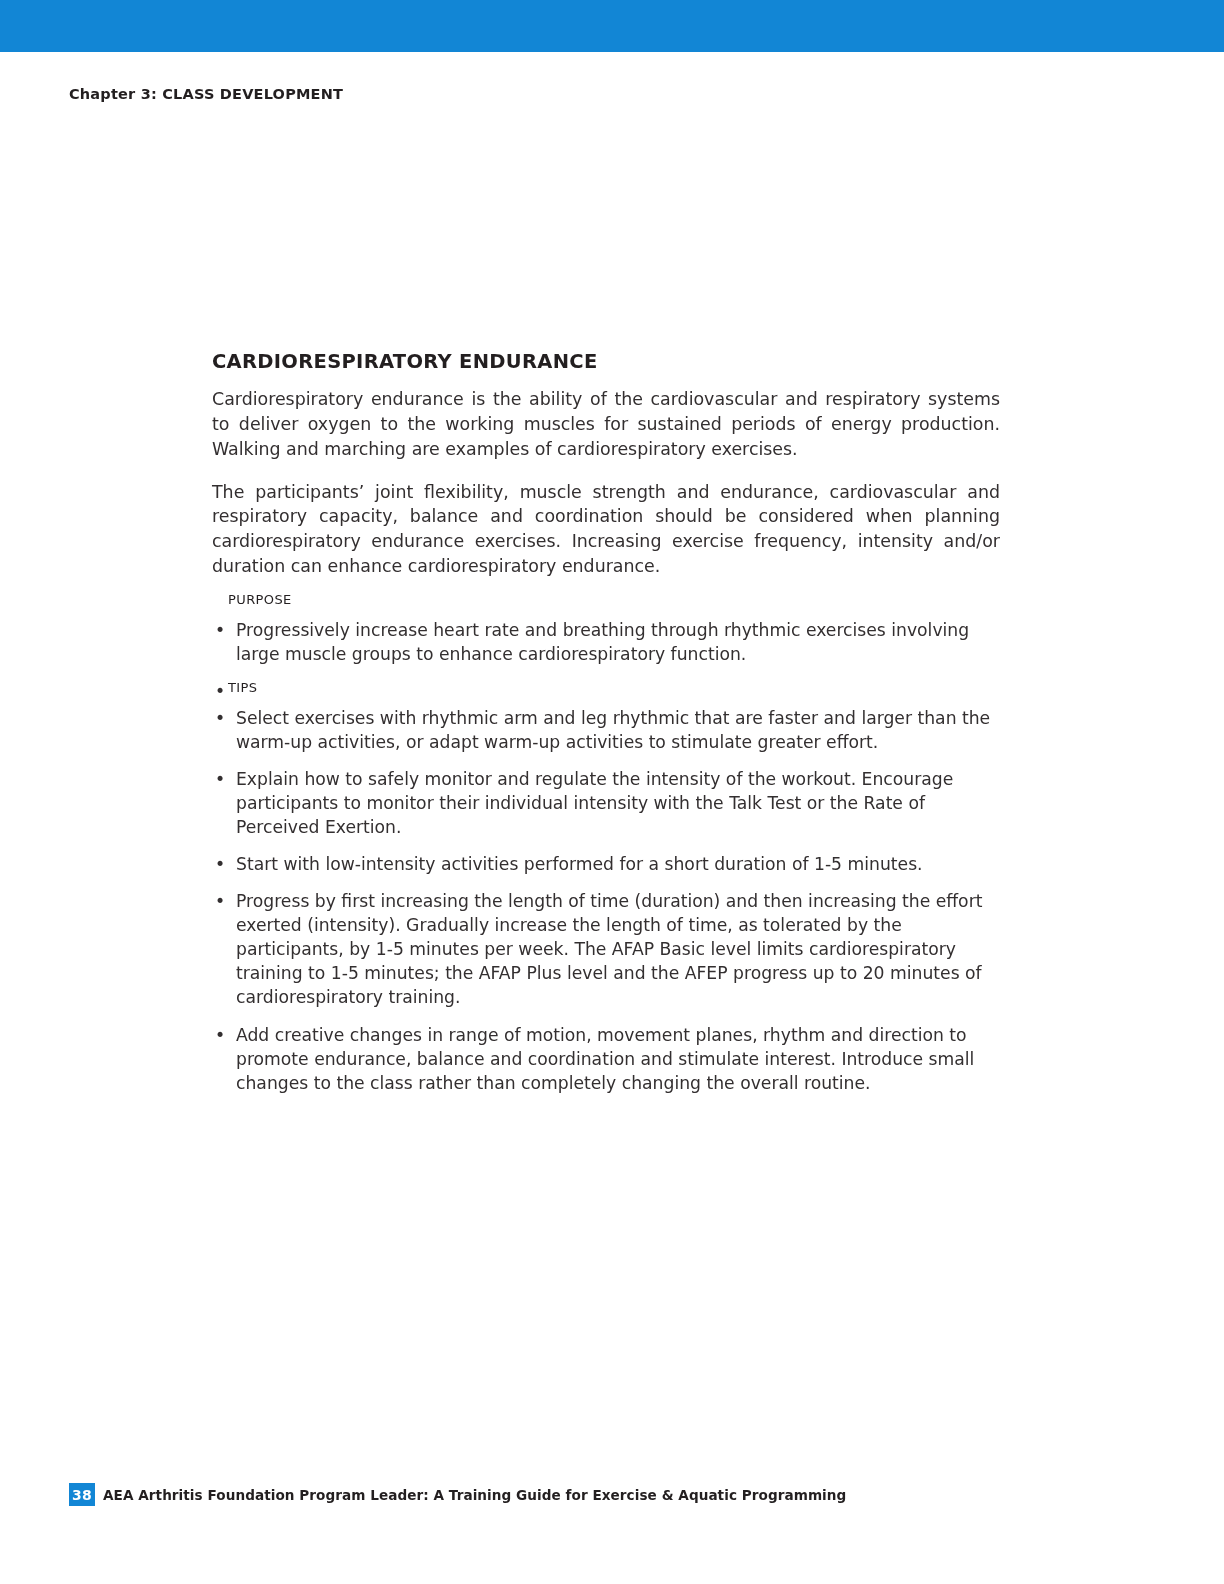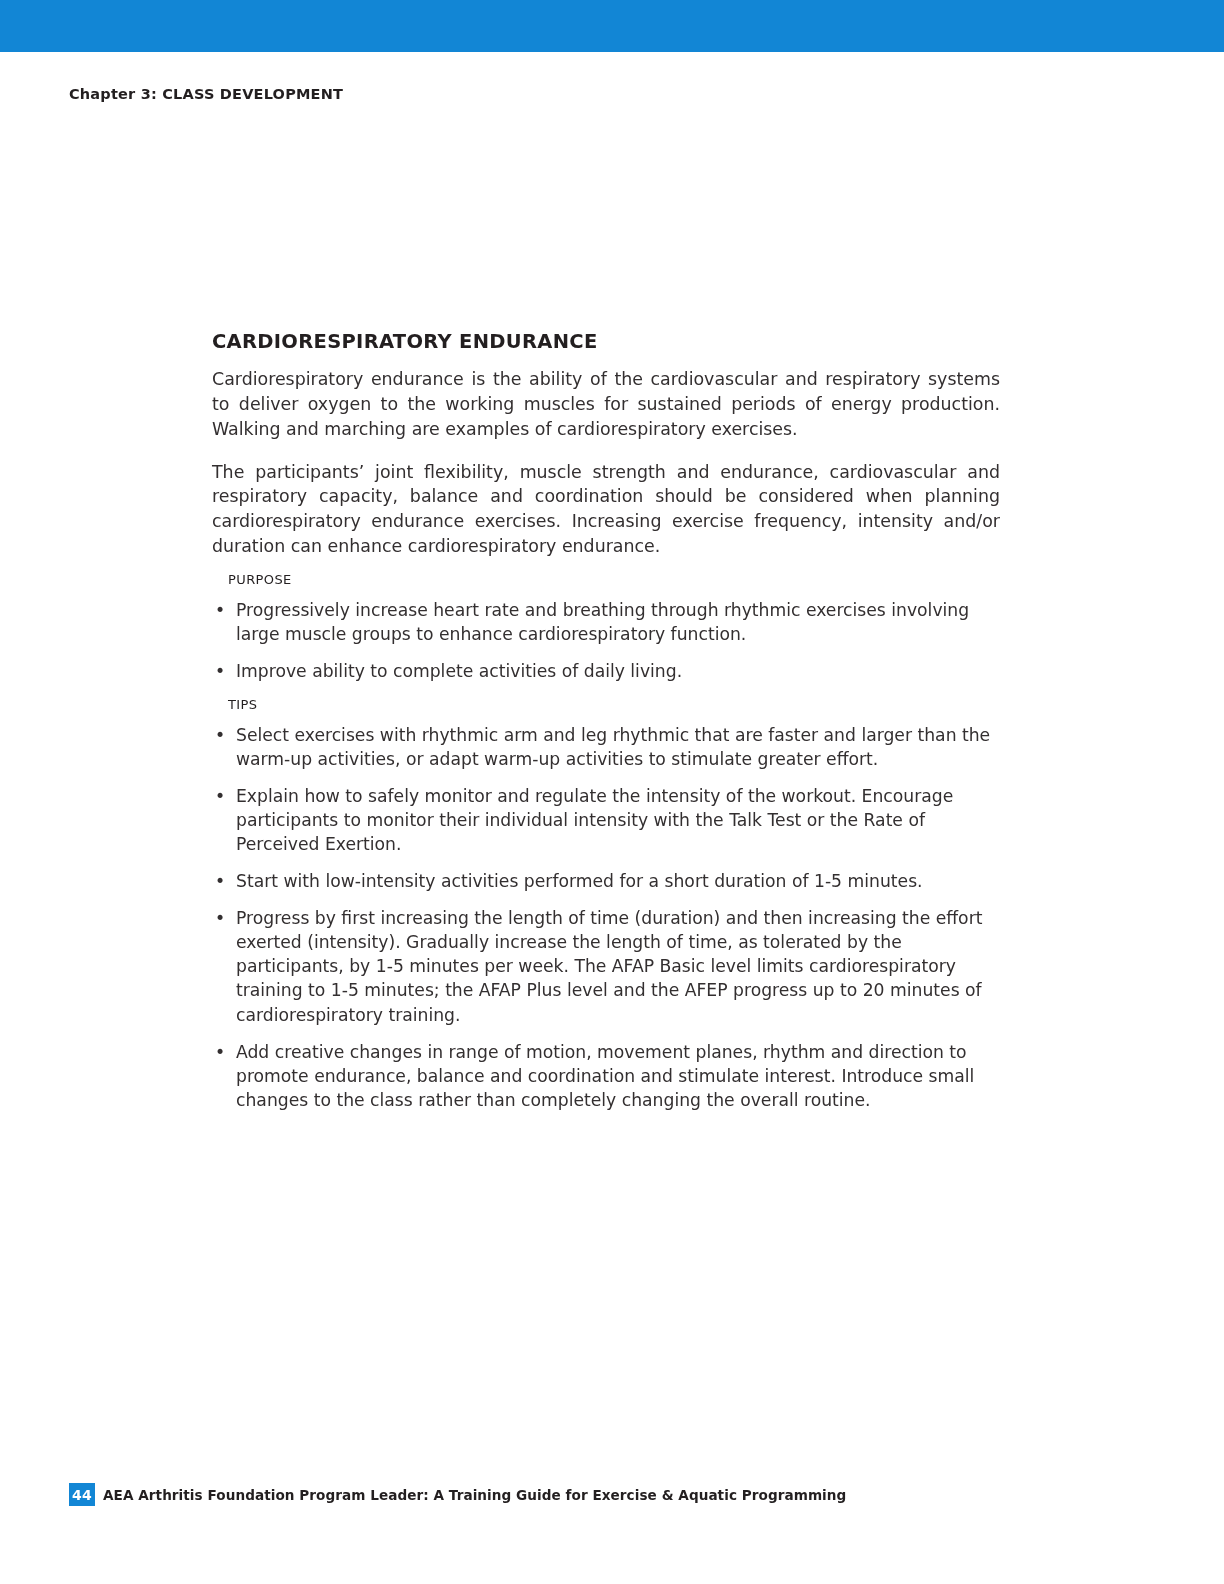--- a/index.html
+++ b/index.html
@@ -44,21 +44,21 @@
     letter-spacing: 0.2px;
     color: #231f20;
     white-space: nowrap;
     text-align: center;
   }
 
   
   .content {
     position: absolute;
     left: 212px;
-    top: 330px;
+    top: 350px;
     width: 788px;
   }
 
   h1.section-title {
     margin: 0 0 14px 0;
     font-size: 19.5px;
     font-weight: bold;
     letter-spacing: 0.3px;
     color: #231f20;
     line-height: 1.2;
@@ -153,21 +153,20 @@
 
     <h2 class="sub-head">PURPOSE</h2>
 
     <ul class="bullets">
       <li>
         <span class="dot">•</span>
         <span>Progressively increase heart rate and breathing through rhythmic exercises involving large muscle groups to enhance cardiorespiratory function.</span>
       </li>
       <li>
         <span class="dot">•</span>
-        <span>Improve ability to complete activities of daily living.</span>
       </li>
     </ul>
 
     <h2 class="sub-head">TIPS</h2>
 
     <ul class="bullets">
       <li>
         <span class="dot">•</span>
         <span>Select exercises with rhythmic arm and leg rhythmic that are faster and larger than the warm-up activities, or adapt warm-up activities to stimulate greater effort.</span>
       </li>
@@ -185,17 +184,17 @@
       </li>
       <li>
         <span class="dot">•</span>
         <span>Add creative changes in range of motion, movement planes, rhythm and direction to promote endurance, balance and coordination and stimulate interest. Introduce small changes to the class rather than completely changing the overall routine.</span>
       </li>
     </ul>
 
   </div>
 
   <div class="footer">
-    <div class="page-badge">44</div>
+    <div class="page-badge">38</div>
     <div class="footer-title">AEA Arthritis Foundation Program Leader: A Training Guide for Exercise &amp; Aquatic Programming</div>
   </div>
 
 </div>
 
 </body></html>

